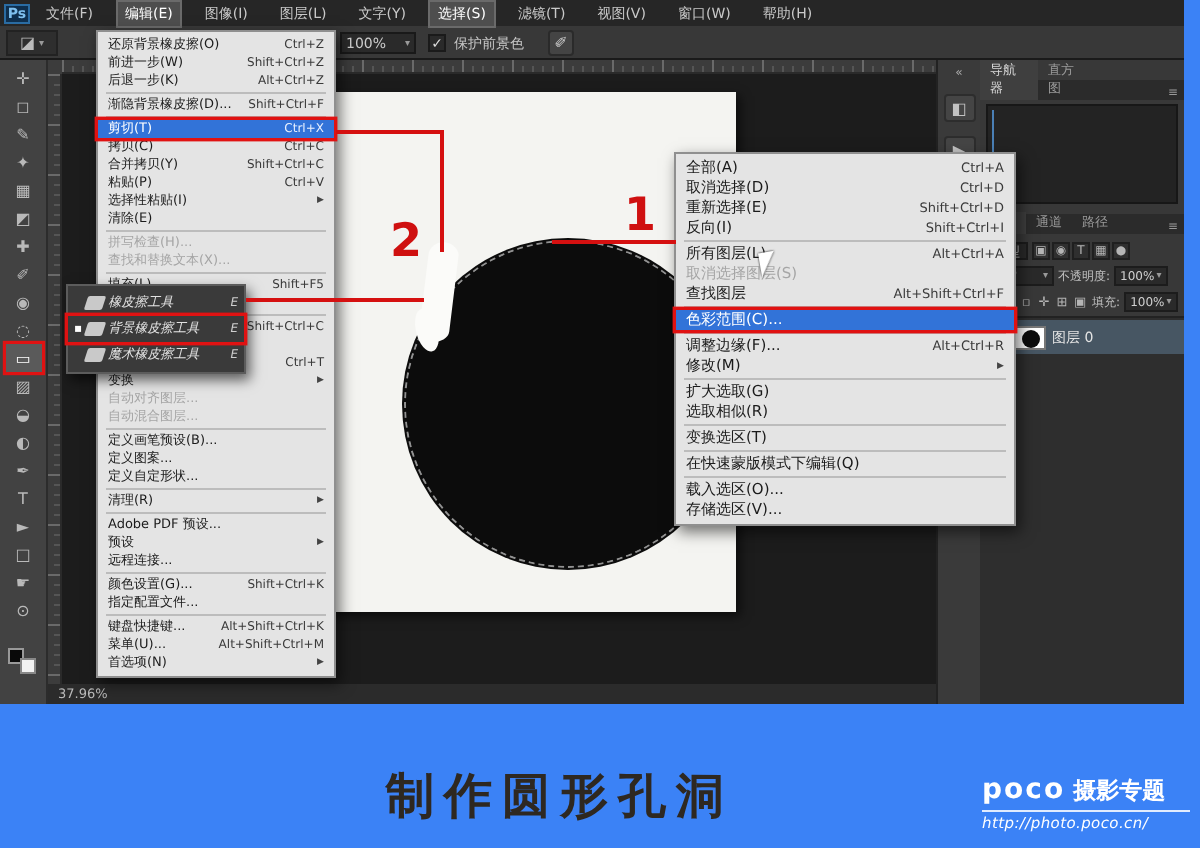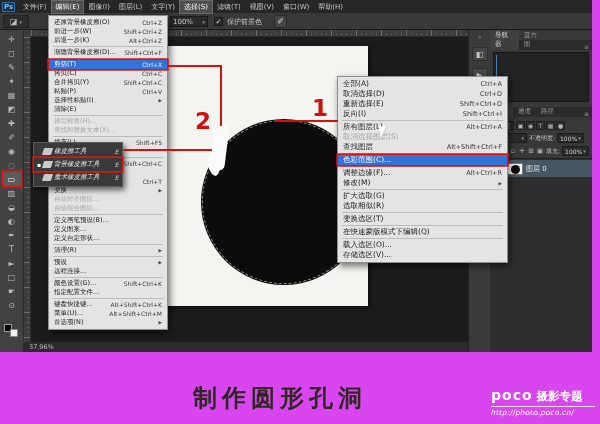--- a/index.html
+++ b/index.html
@@ -1,18 +1,18 @@
 <!DOCTYPE html>
 <html><head>
 <meta charset="utf-8">
 <style>
   * { margin:0; padding:0; box-sizing:border-box; }
   html,body { width:600px; height:424px; }
   body { font-family:"DejaVu Sans","Liberation Sans",sans-serif; }
-  .stage { position:relative; width:600px; height:424px; background:#d946ef; overflow:hidden; }
+  .stage { position:relative; width:600px; height:424px; background:#3b82f6; overflow:hidden; }
 
   
   .ps-window { position:absolute; left:0; top:0; width:592px; height:352px; background:#1d1d1d; }
 
   
   .menubar { position:absolute; left:0; top:0; width:592px; height:13px; background:#262626; display:flex; align-items:center; gap:1px; padding-left:2px; z-index:5; }
   .ps-logo { width:13px; height:10px; background:#0e2f4e; color:#7fc0ee; font-size:7px; font-weight:bold; display:flex; align-items:center; justify-content:center; border:1px solid #2a6ca3; margin-right:3px; }
   .mb-item { color:#c9c9c9; font-size:7px; padding:1px 4px; white-space:nowrap; }
   .mb-item.active { background:#4e4e4e; outline:1px solid #6a6a6a; color:#fff; }
 
@@ -125,21 +125,21 @@
   .poco-url { border-top:1px solid rgba(255,255,255,.85); margin-top:2px; padding-top:1px; font-size:7.5px; font-style:italic; letter-spacing:.2px; }
 </style>
 </head>
 <body>
 
 <div class="stage">
   <div class="ps-window">
 
     <div class="menubar">
       <div class="ps-logo">Ps</div>
-      <div style="display:flex;gap:1px;">
+      <div style="display:flex;gap:8px;">
 
       <div class="mb-item"><span>文件(F)</span></div>
           <div class="mb-item active"><span>编辑(E)</span></div>
           <div class="mb-item"><span>图像(I)</span></div>
           <div class="mb-item"><span>图层(L)</span></div>
           <div class="mb-item"><span>文字(Y)</span></div>
           <div class="mb-item active"><span>选择(S)</span></div>
           <div class="mb-item"><span>滤镜(T)</span></div>
           <div class="mb-item"><span>视图(V)</span></div>
           <div class="mb-item"><span>窗口(W)</span></div>
@@ -503,20 +503,25 @@
         <div class="mi submenu">
           <span class="milabel">清理(R)</span>
           <span class="misc"></span>
           <span class="miarrow">▶</span>
         </div>
         <div class="mi sep">
           
           
           
         </div>
+        <div class="mi">
+          <span class="milabel">Adobe PDF 预设...</span>
+          <span class="misc"></span>
+
+        </div>
         <div class="mi submenu">
           <span class="milabel">预设</span>
           <span class="misc"></span>
           <span class="miarrow">▶</span>
         </div>
         <div class="mi">
           <span class="milabel">远程连接...</span>
           <span class="misc"></span>
 
         </div>

